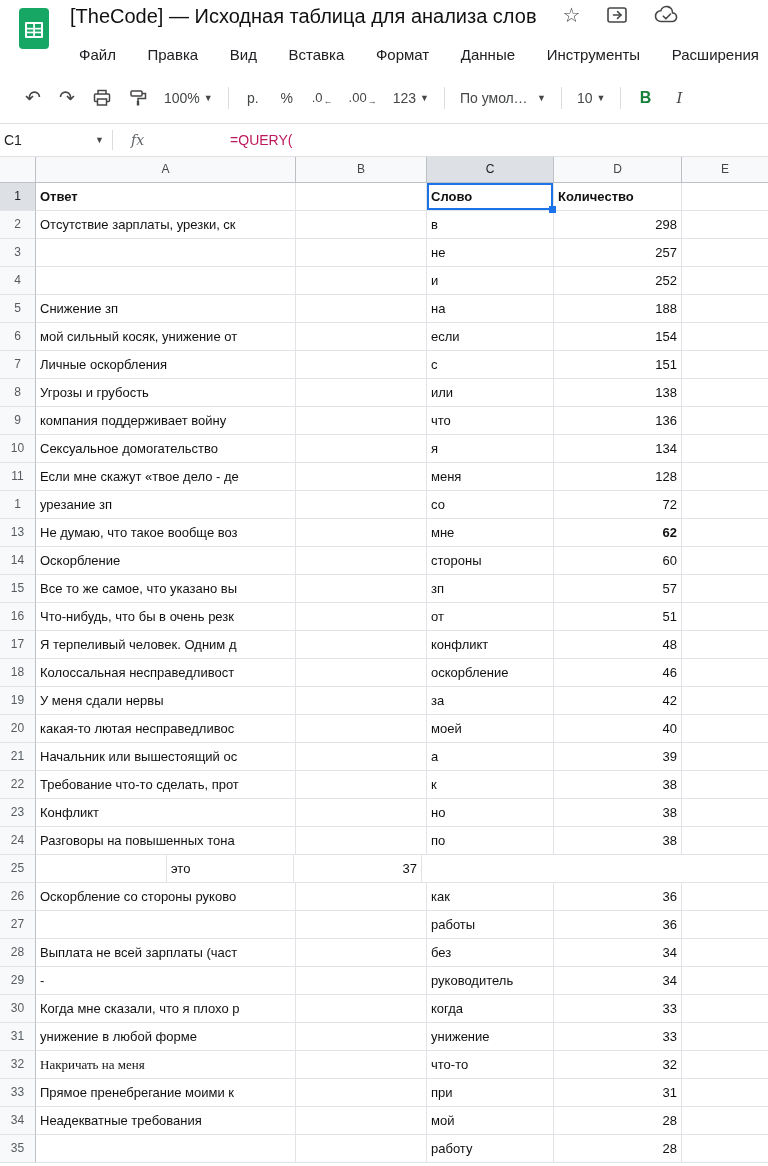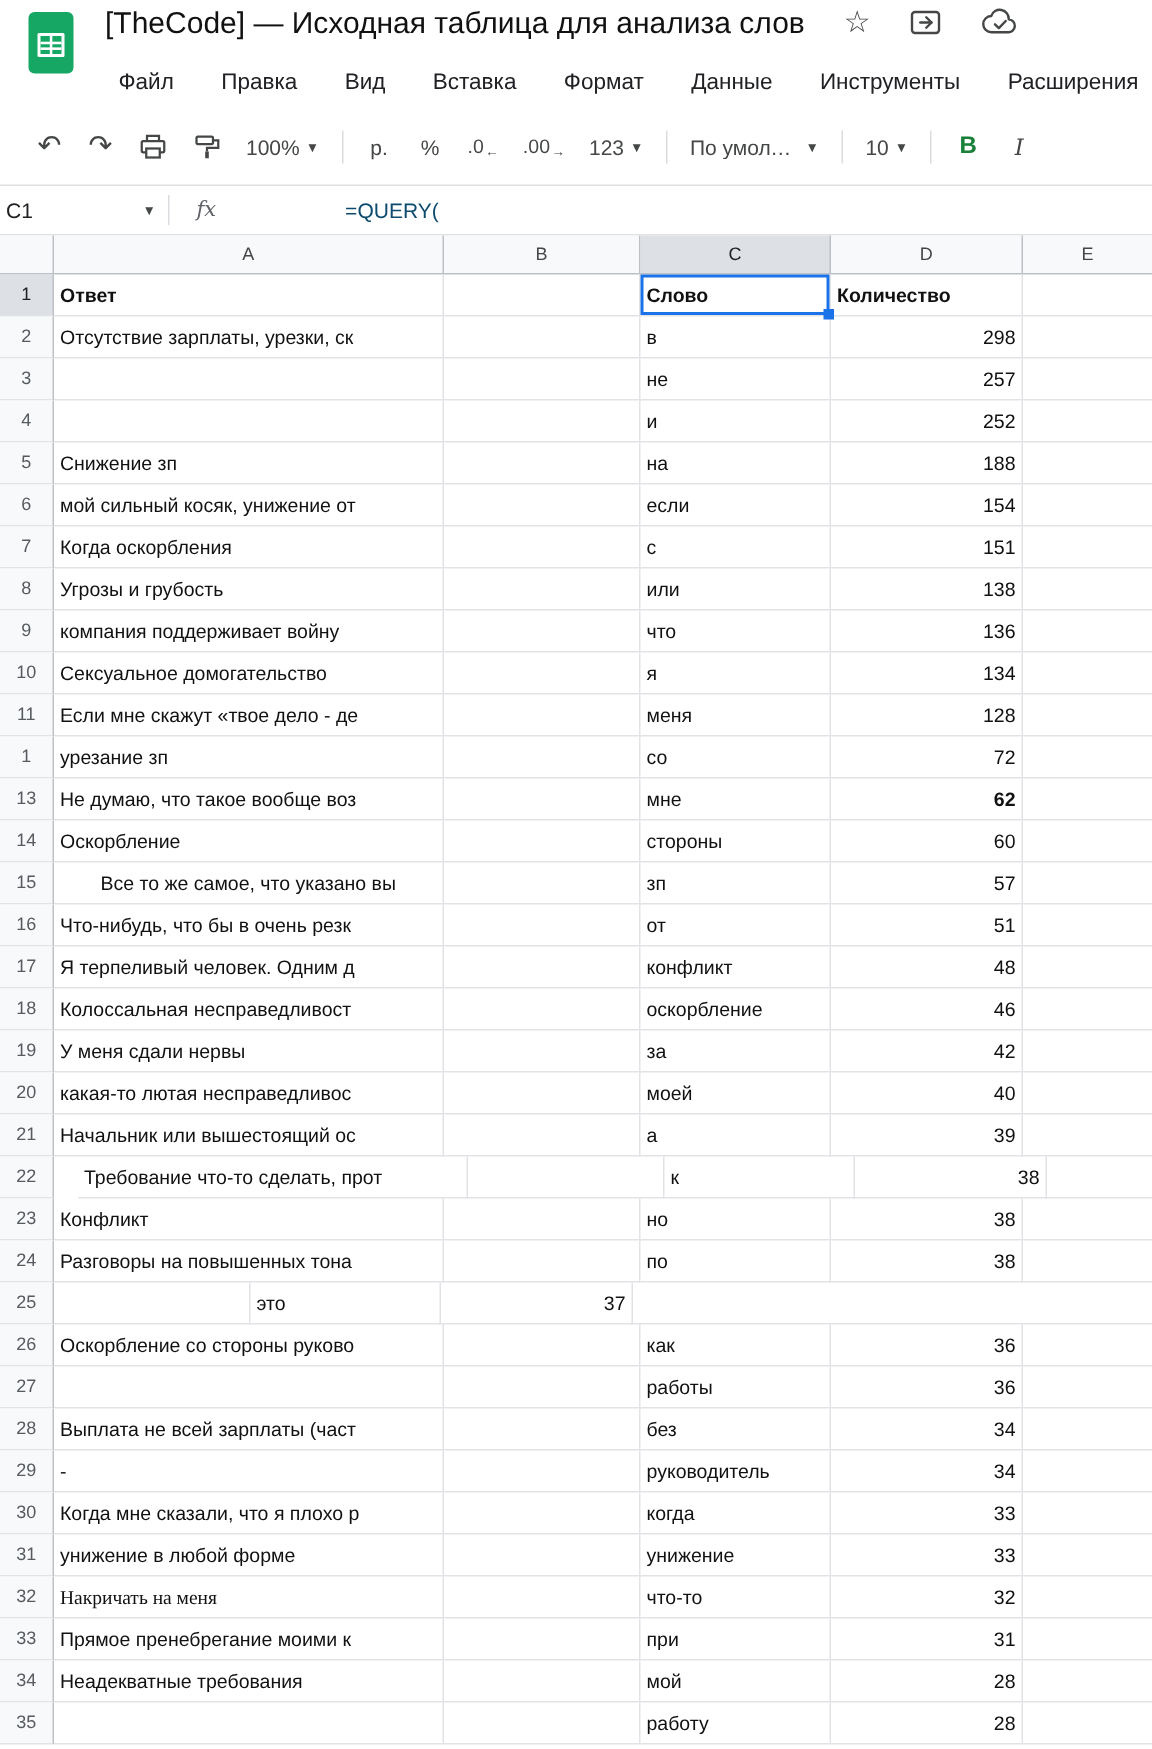--- a/index.html
+++ b/index.html
@@ -32,21 +32,21 @@
   .tb-bold { font-weight:bold; font-size:16px; color:#188038; }
   .tb-italic { font-style:italic; font-size:15px; font-family:"DejaVu Serif", serif; }
 
   
   .formula-bar { display:flex; align-items:center; height:33px; border-bottom:1px solid #e0e0e0; }
   .name-box { width:112px; display:flex; align-items:center; justify-content:space-between;
     padding:0 8px 0 4px; font-size:14px; color:#202124; height:100%; flex:none; }
   .fb-divider { width:1px; height:20px; background:#dadce0; flex:none; }
   .fx { font-style:italic; color:#5f6368; font-size:14px; margin:0 30px 0 18px;
     font-family:"DejaVu Serif", serif; }
-  .formula-text { font-size:14px; color:#0c4a6e; margin-left:56px; }
+  .formula-text { font-size:14px; color:#be185d; margin-left:56px; }
 
   
   .grid { width:768px; }
   .col-headers { display:flex; height:26px; background:#f8f9fa; border-bottom:1px solid #bdc1c6; }
   .corner { width:36px; flex:none; border-right:1px solid #bdc1c6; background:#f8f9fa; }
   .col-h { flex:none; border-right:1px solid #bdc1c6; text-align:center; font-size:12px;
     color:#444746; line-height:25px; }
   .col-h.sel { background:#dde0e4; color:#202124; }
   .col-h.last { flex:1; border-right:none; }
   .grid-row { display:flex; height:28px; }
@@ -222,21 +222,21 @@
       <div class="grid-row">
         <div class="row-h">6</div>
         <div class="cell col-A" style="width: 260px;">мой сильный косяк, унижение от</div>
         <div class="cell col-B" style="width: 131px;"></div>
         <div class="cell col-C" style="width: 127px;">если</div>
         <div class="cell col-D num" style="width: 128px;">154</div>
         <div class="cell col-E last"></div>
       </div>
       <div class="grid-row">
         <div class="row-h">7</div>
-        <div class="cell col-A" style="width: 260px;">Когда оскорбления</div>
+        <div class="cell col-A" style="width: 260px;">Личные оскорбления</div>
         <div class="cell col-B" style="width: 131px;"></div>
         <div class="cell col-C" style="width: 127px;">с</div>
         <div class="cell col-D num" style="width: 128px;">151</div>
         <div class="cell col-E last"></div>
       </div>
       <div class="grid-row">
         <div class="row-h">8</div>
         <div class="cell col-A" style="width: 260px;">Угрозы и грубость</div>
         <div class="cell col-B" style="width: 131px;"></div>
         <div class="cell col-C" style="width: 127px;">или</div>
@@ -286,21 +286,21 @@
       <div class="grid-row">
         <div class="row-h">14</div>
         <div class="cell col-A" style="width: 260px;">Оскорбление</div>
         <div class="cell col-B" style="width: 131px;"></div>
         <div class="cell col-C" style="width: 127px;">стороны</div>
         <div class="cell col-D num" style="width: 128px;">60</div>
         <div class="cell col-E last"></div>
       </div>
       <div class="grid-row">
         <div class="row-h">15</div>
-        <div class="cell col-A" style="width: 260px; text-align: center;">Все то же самое, что указано вы</div>
+        <div class="cell col-A" style="width: 260px;">Все то же самое, что указано вы</div>
         <div class="cell col-B" style="width: 131px;"></div>
         <div class="cell col-C" style="width: 127px;">зп</div>
         <div class="cell col-D num" style="width: 128px;">57</div>
         <div class="cell col-E last"></div>
       </div>
       <div class="grid-row">
         <div class="row-h">16</div>
         <div class="cell col-A" style="width: 260px;">Что-нибудь, что бы в очень резк</div>
         <div class="cell col-B" style="width: 131px;"></div>
         <div class="cell col-C" style="width: 127px;">от</div>
@@ -342,21 +342,21 @@
       <div class="grid-row">
         <div class="row-h">21</div>
         <div class="cell col-A" style="width: 260px;">Начальник или вышестоящий ос</div>
         <div class="cell col-B" style="width: 131px;"></div>
         <div class="cell col-C" style="width: 127px;">а</div>
         <div class="cell col-D num" style="width: 128px;">39</div>
         <div class="cell col-E last"></div>
       </div>
       <div class="grid-row">
         <div class="row-h">22</div>
-        <div class="cell col-A" style="width: 260px; margin-left: 16px;">Требование что-то сделать, прот</div>
+        <div class="cell col-A" style="width: 260px;">Требование что-то сделать, прот</div>
         <div class="cell col-B" style="width: 131px;"></div>
         <div class="cell col-C" style="width: 127px;">к</div>
         <div class="cell col-D num" style="width: 128px;">38</div>
         <div class="cell col-E last"></div>
       </div>
       <div class="grid-row">
         <div class="row-h">23</div>
         <div class="cell col-A" style="width: 260px;">Конфликт</div>
         <div class="cell col-B" style="width: 131px;"></div>
         <div class="cell col-C" style="width: 127px;">но</div>

